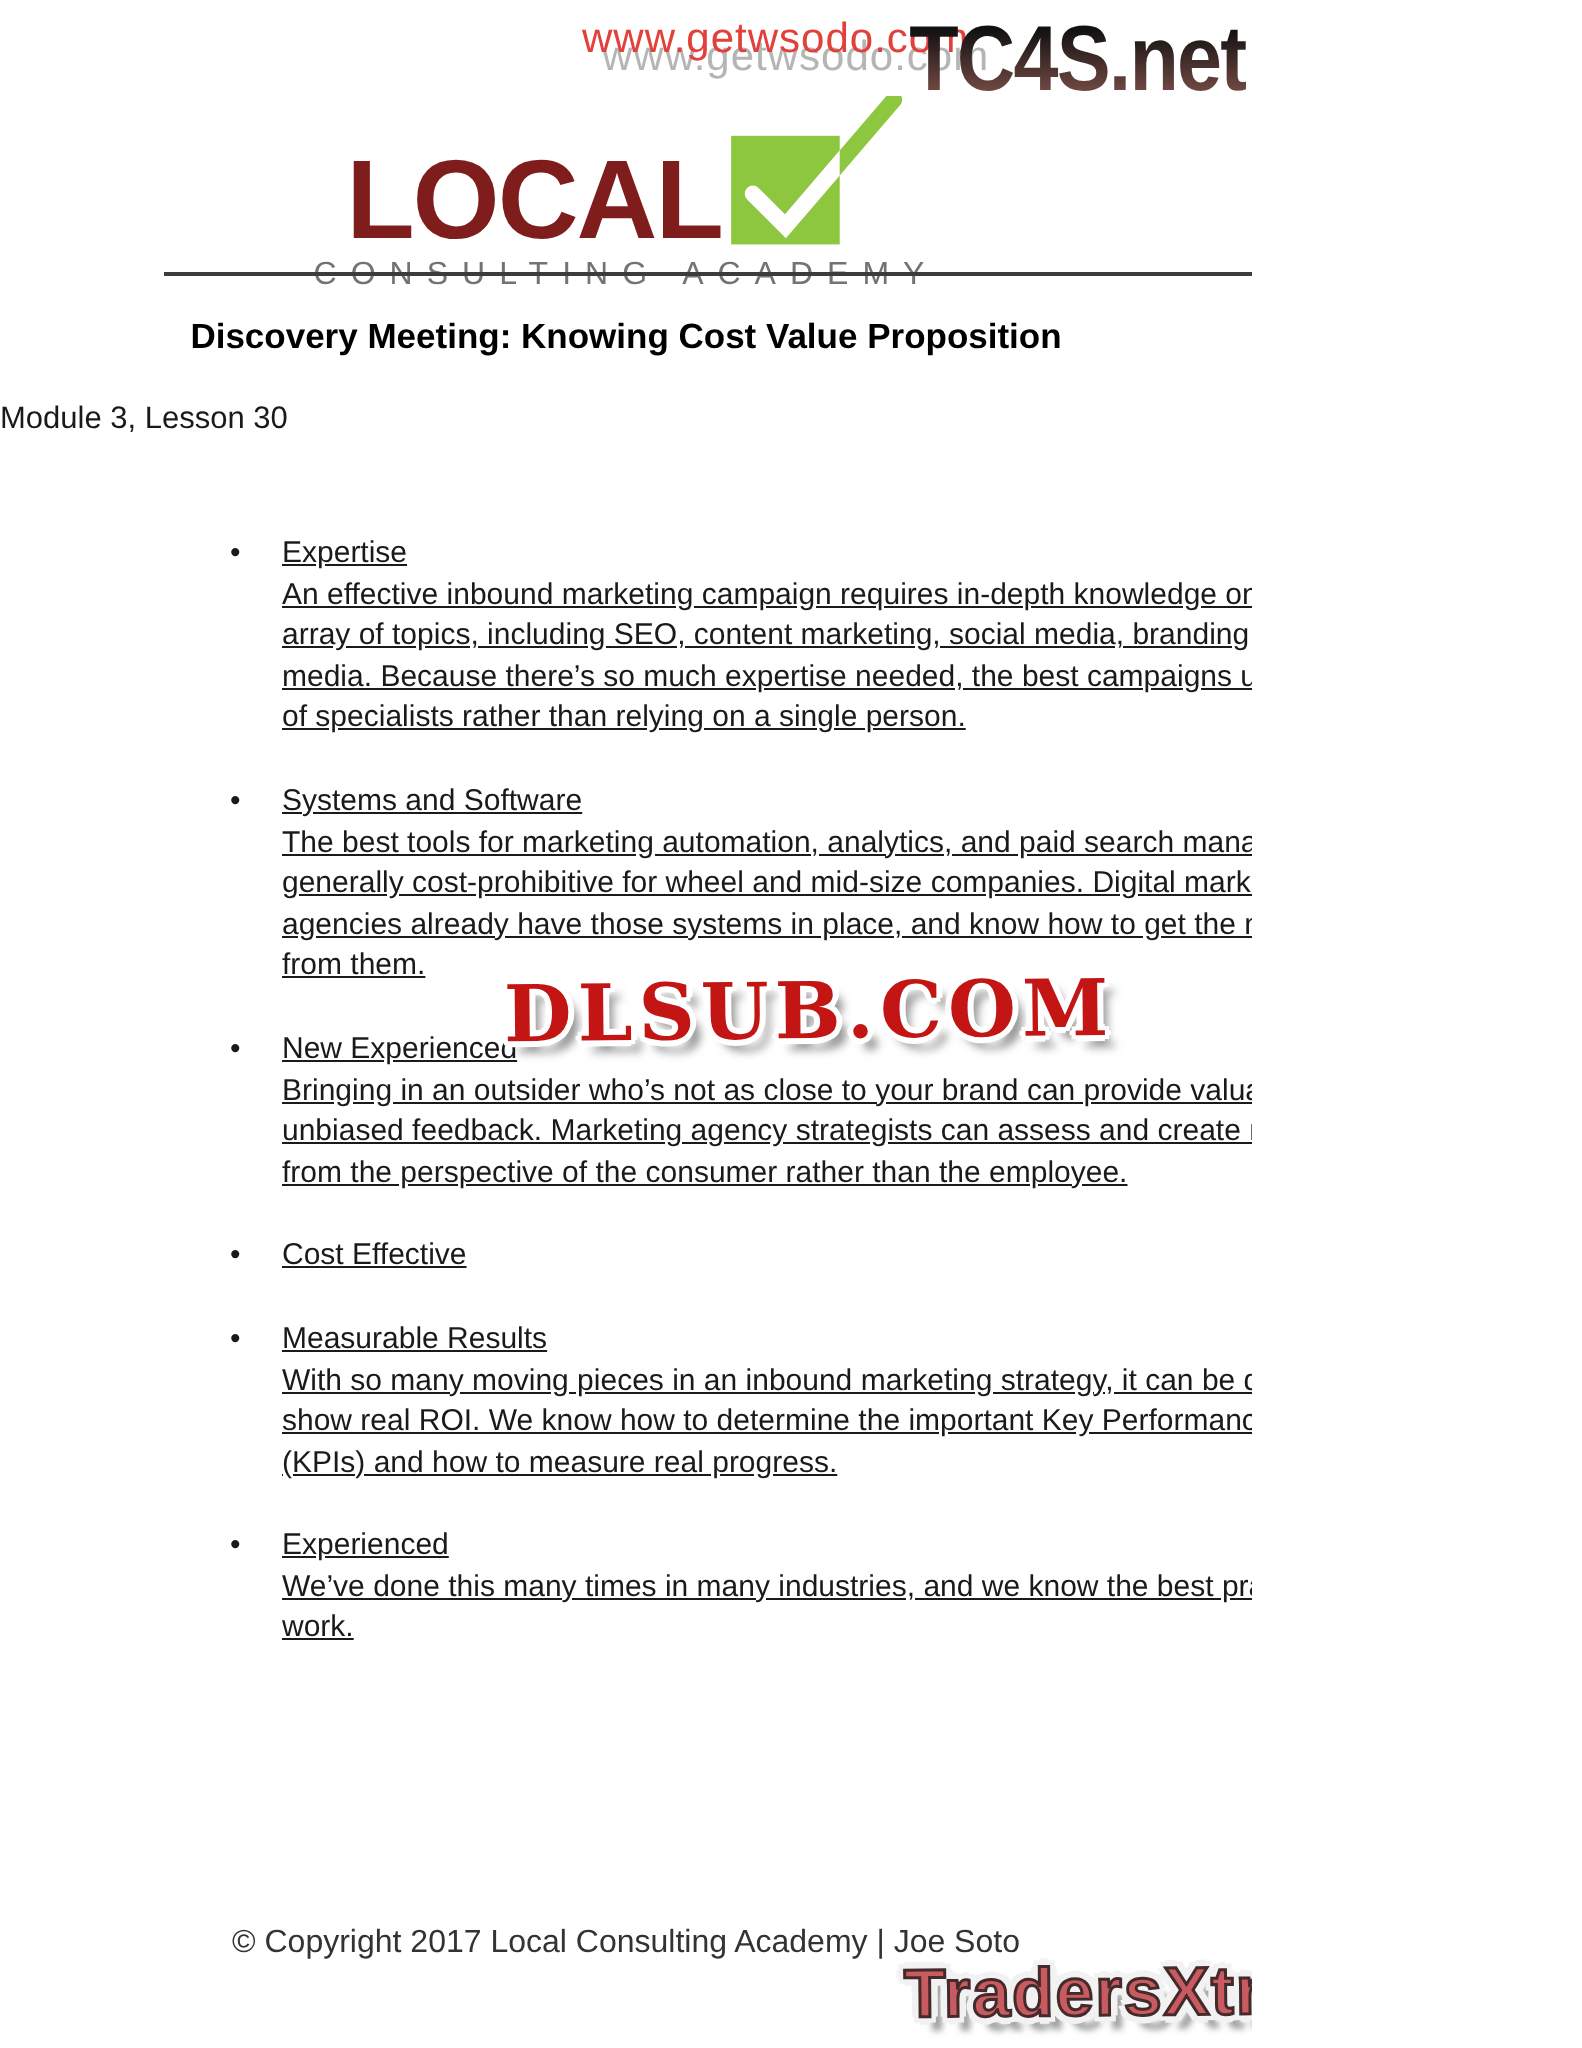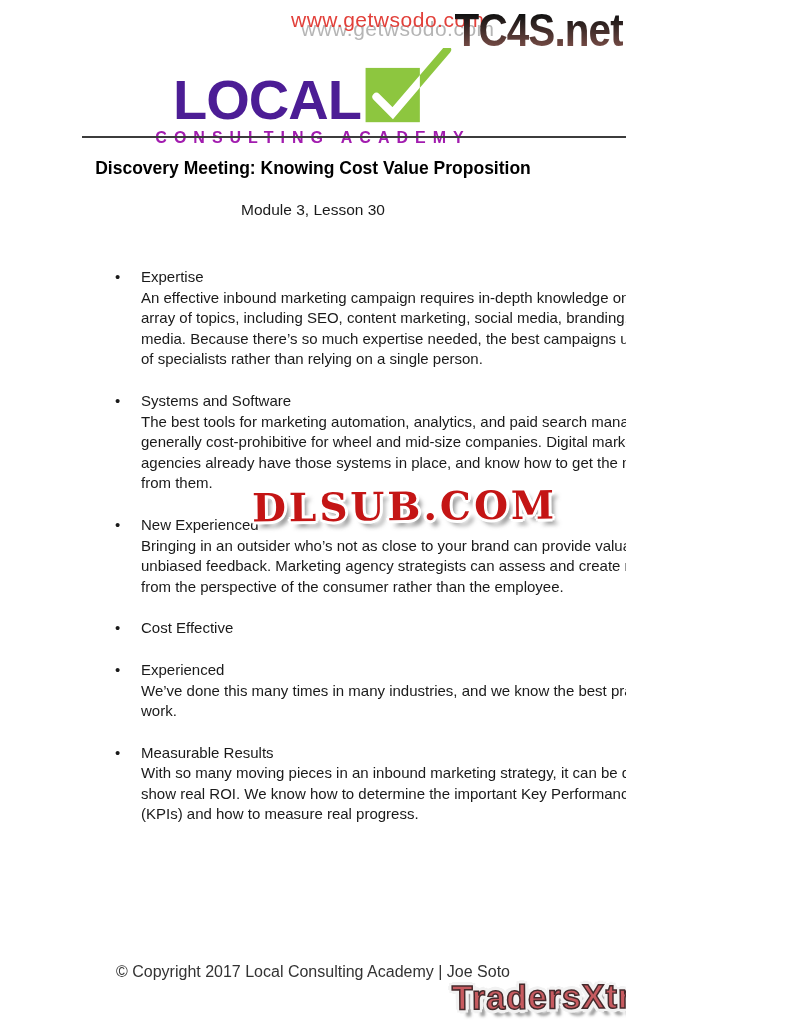--- a/index.html
+++ b/index.html
@@ -33,54 +33,54 @@
     -webkit-background-clip:text;background-clip:text;
     color:transparent;
     text-shadow:none;
     font-family:"Liberation Sans",sans-serif;
   }
 
   
   .logo{position:absolute;left:0;right:0;top:48px;text-align:center;}
   .logo-row{display:inline-flex;align-items:flex-end;gap:4px;}
   .logo-text{
-    font-size:56px;font-weight:bold;color:#4c1d95;
+    font-size:56px;font-weight:bold;color:#7f1d1d;
     letter-spacing:-1px;line-height:0.95;
   }
   .logo-check{display:inline-block;margin-bottom:2px;}
   .logo-sub{
     margin-top:3px;
-    font-size:16px;color:#a21caf;letter-spacing:7px;
-    font-weight:700;
+    font-size:16px;color:#737373;letter-spacing:7px;
+    font-weight:400;
   }
 
   .rule{
     position:absolute;left:82px;top:136px;width:620px;height:0;
     border-top:2px solid #3c3c3c;
   }
 
   .doc-title{
     position:absolute;left:0;right:0;top:158px;text-align:center;
     font-size:17.5px;font-weight:bold;color:#000000;
   }
   .doc-subtitle{
-    position:absolute;left:0;right:0;top:201px;text-align:center;
+    position:absolute;left:0;right:0;top:201px;text-align:left;
     font-size:15.5px;color:#1a1a1a;
   }
 
   
   .content{
     position:absolute;left:113px;top:267px;width:597px;
     margin:0;padding:0;list-style:none;
   }
   .content li{
     position:relative;
     padding-left:28px;
     margin-bottom:21px;
-    font-size:15px;line-height:20.6px;
+    font-size:15px;line-height:20.6px;text-decoration:underline;
   }
   .content li::before{
     content:"\2022";
     position:absolute;left:2px;top:0;
     font-size:15px;line-height:20.6px;color:#1a1a1a;
   }
   .sec-head{font-size:15px;line-height:20.6px;color:#1a1a1a;}
   .sec-body{font-size:15px;line-height:20.6px;color:#1a1a1a;}
 
   
@@ -161,26 +161,26 @@
       <div class="sec-body">The best tools for marketing automation, analytics, and paid search management are generally cost-prohibitive for wheel and mid-size companies. Digital marketing agencies already have those systems in place, and know how to get the most value from them.</div>
     </li>
     <li>
       <div class="sec-head">New Experienced</div>
       <div class="sec-body">Bringing in an outsider who’s not as close to your brand can provide valuable, unbiased feedback. Marketing agency strategists can assess and create new ideas from the perspective of the consumer rather than the employee.</div>
     </li>
     <li>
       <div class="sec-head">Cost Effective</div>
     </li>
     <li>
+      <div class="sec-head">Measurable Results</div>
+      <div class="sec-body">With so many moving pieces in an inbound marketing strategy, it can be difficult to show real ROI. We know how to determine the important Key Performance Indicators (KPIs) and how to measure real progress.</div>
+    </li>
+    <li>
       <div class="sec-head">Experienced</div>
       <div class="sec-body">We’ve done this many times in many industries, and we know the best practices that work.</div>
-    </li>
-    <li>
-      <div class="sec-head">Measurable Results</div>
-      <div class="sec-body">With so many moving pieces in an inbound marketing strategy, it can be difficult to show real ROI. We know how to determine the important Key Performance Indicators (KPIs) and how to measure real progress.</div>
     </li>
   </ul>
 
   <div class="dlsub">DLSUB.COM</div>
 
   <div class="doc-footer">© Copyright 2017 Local Consulting Academy | Joe Soto</div>
 
   <div class="traders">TradersXtreme.com</div>
 
 </div>

